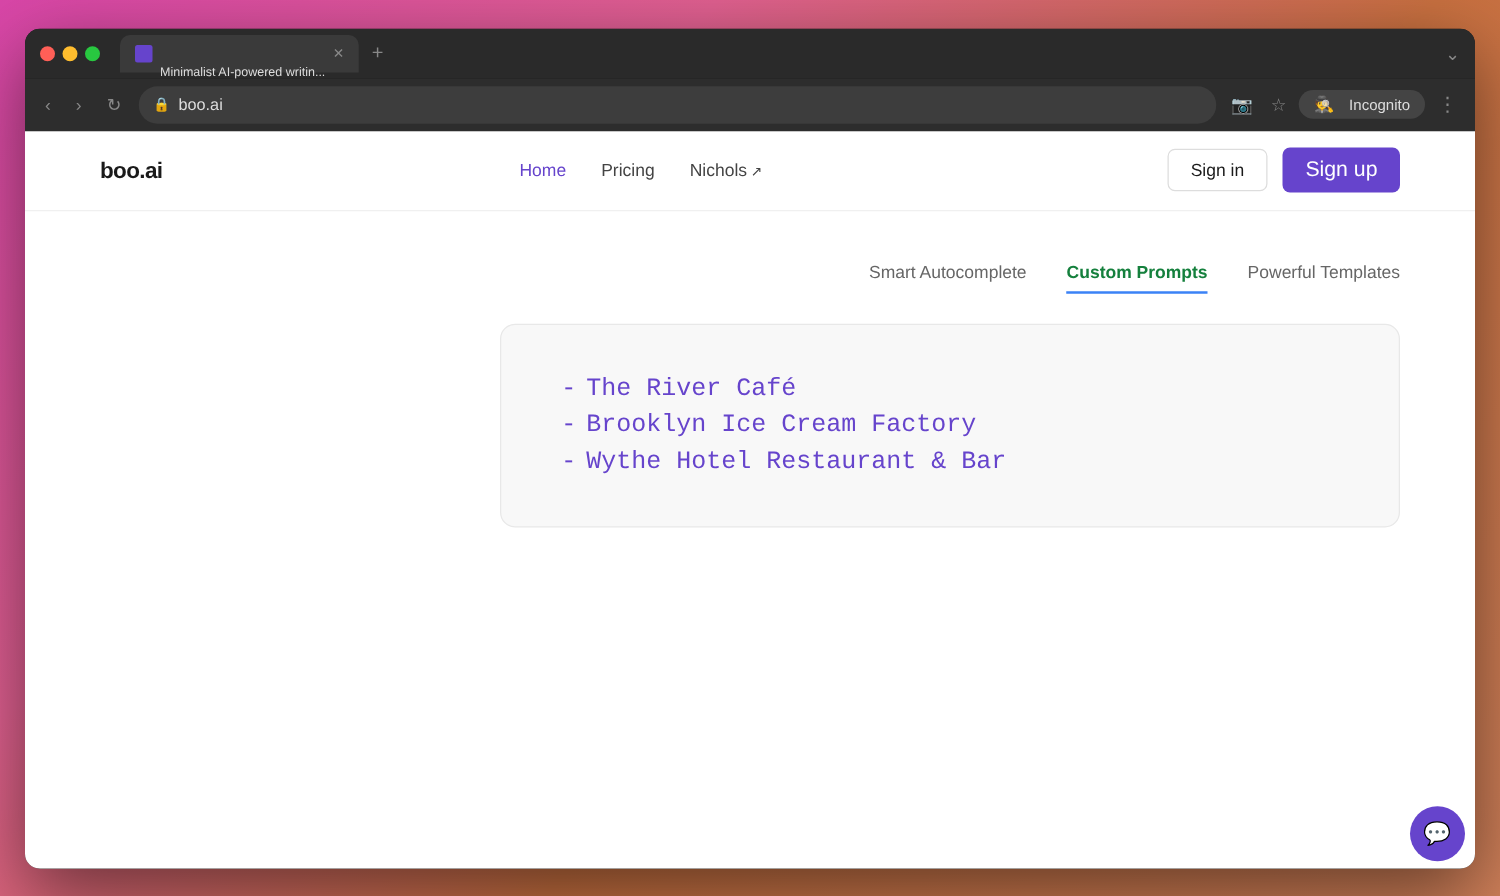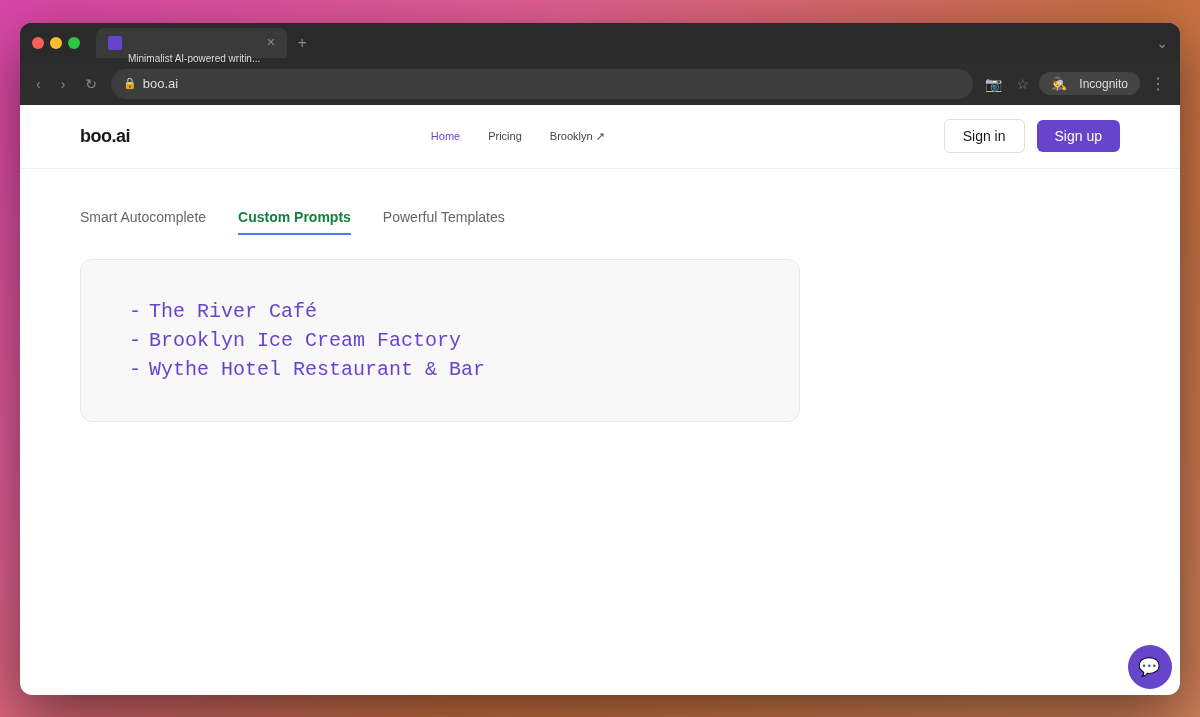--- a/index.html
+++ b/index.html
@@ -189,21 +189,21 @@
       letter-spacing: -0.5px;
     }
 
     .nav-links {
       display: flex;
       align-items: center;
       gap: 28px;
     }
 
     .nav-link {
-      font-size: 11px;
+      font-size: 14px;
       color: #444;
       text-decoration: none;
       cursor: pointer;
     }
 
     .nav-link.active {
       color: #6644cc;
       font-weight: 500;
     }
 
@@ -228,32 +228,32 @@
       cursor: pointer;
       font-weight: 500;
       margin-left: 38px;
     }
 
     .btn-signup {
       padding: 8px 18px;
       border: none;
       border-radius: 6px;
       background: #6644cc;
-      font-size: 14px;
+      font-size: 17px;
       color: white;
       cursor: pointer;
       font-weight: 500;
     }
 
     
     .main-content {
       padding: 40px 60px;
       display: flex;
       flex-direction: column;
-      align-items: flex-start;
+      align-items: flex-end;
     }
 
     
     .feature-tabs {
       display: flex;
       gap: 32px;
       margin-bottom: 24px;
     }
 
     .feature-tab {
@@ -365,21 +365,21 @@
     </div>
   </div>
 
   <div class="page-content">
 
     <nav class="site-nav">
       <div class="site-logo">boo.ai</div>
       <div class="nav-links">
         <a class="nav-link active">Home</a>
         <a class="nav-link">Pricing</a>
-        <a class="nav-link external">Brooklyn</a>
+        <a class="nav-link external">Nichols</a>
       </div>
       <div class="nav-actions">
         <button class="btn-signin">Sign in</button>
         <button class="btn-signup">Sign up</button>
       </div>
     </nav>
 
     <div class="main-content">
 
       <div class="feature-tabs">

